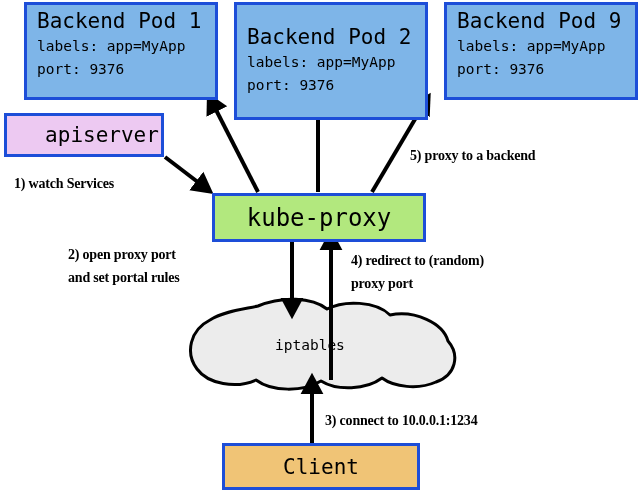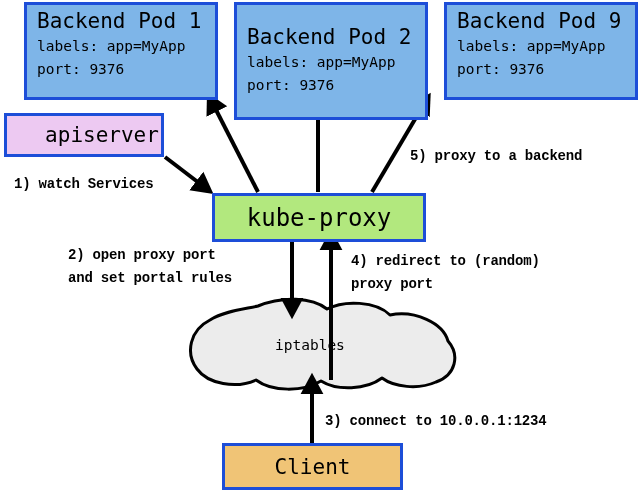--- a/index.html
+++ b/index.html
@@ -81,21 +81,21 @@
   }
   .cloud-label {
     position: absolute;
     font-size: 14.5px;
     color: #000000;
     white-space: nowrap;
     font-family: "DejaVu Sans Mono", monospace;
   }
   .annotation {
     position: absolute;
-    font-family: Liberation Mono, monospace;
+    font-family: Liberation Serif, serif;
     font-weight: bold;
     font-size: 14px;
     line-height: 20px;
     color: #000000;
     white-space: nowrap;
     letter-spacing: -0.2px;
   }
 </style>
 </head>
 <body>
@@ -159,21 +159,21 @@
   <div class="node apiserver-box" style="left:4px; top:113px; width:160px; height:44px;">
     <div class="apiserver-label">apiserver</div>
   </div>
 
   <div class="node kubeproxy-box" style="left:212px; top:193px; width:214px; height:49px;">
     <div class="kubeproxy-label">kube-proxy</div>
   </div>
 
   <div class="cloud-label" style="left:275px; top:337px;">iptables</div>
 
-  <div class="node client-box" style="left:222px; top:443px; width:181px; height:47px;">
+  <div class="node client-box" style="left:222px; top:443px; width:198px; height:47px;">
     <div class="client-label">Client</div>
   </div>
 
   <div class="annotation" style="left:14px; top:174px;">1) watch Services</div>
 
   <div class="annotation" style="left:68px; top:245px;">2) open proxy port</div>
   <div class="annotation" style="left:68px; top:268px;">and set portal rules</div>
 
   <div class="annotation" style="left:325px; top:411px;">3) connect to 10.0.0.1:1234</div>
 

